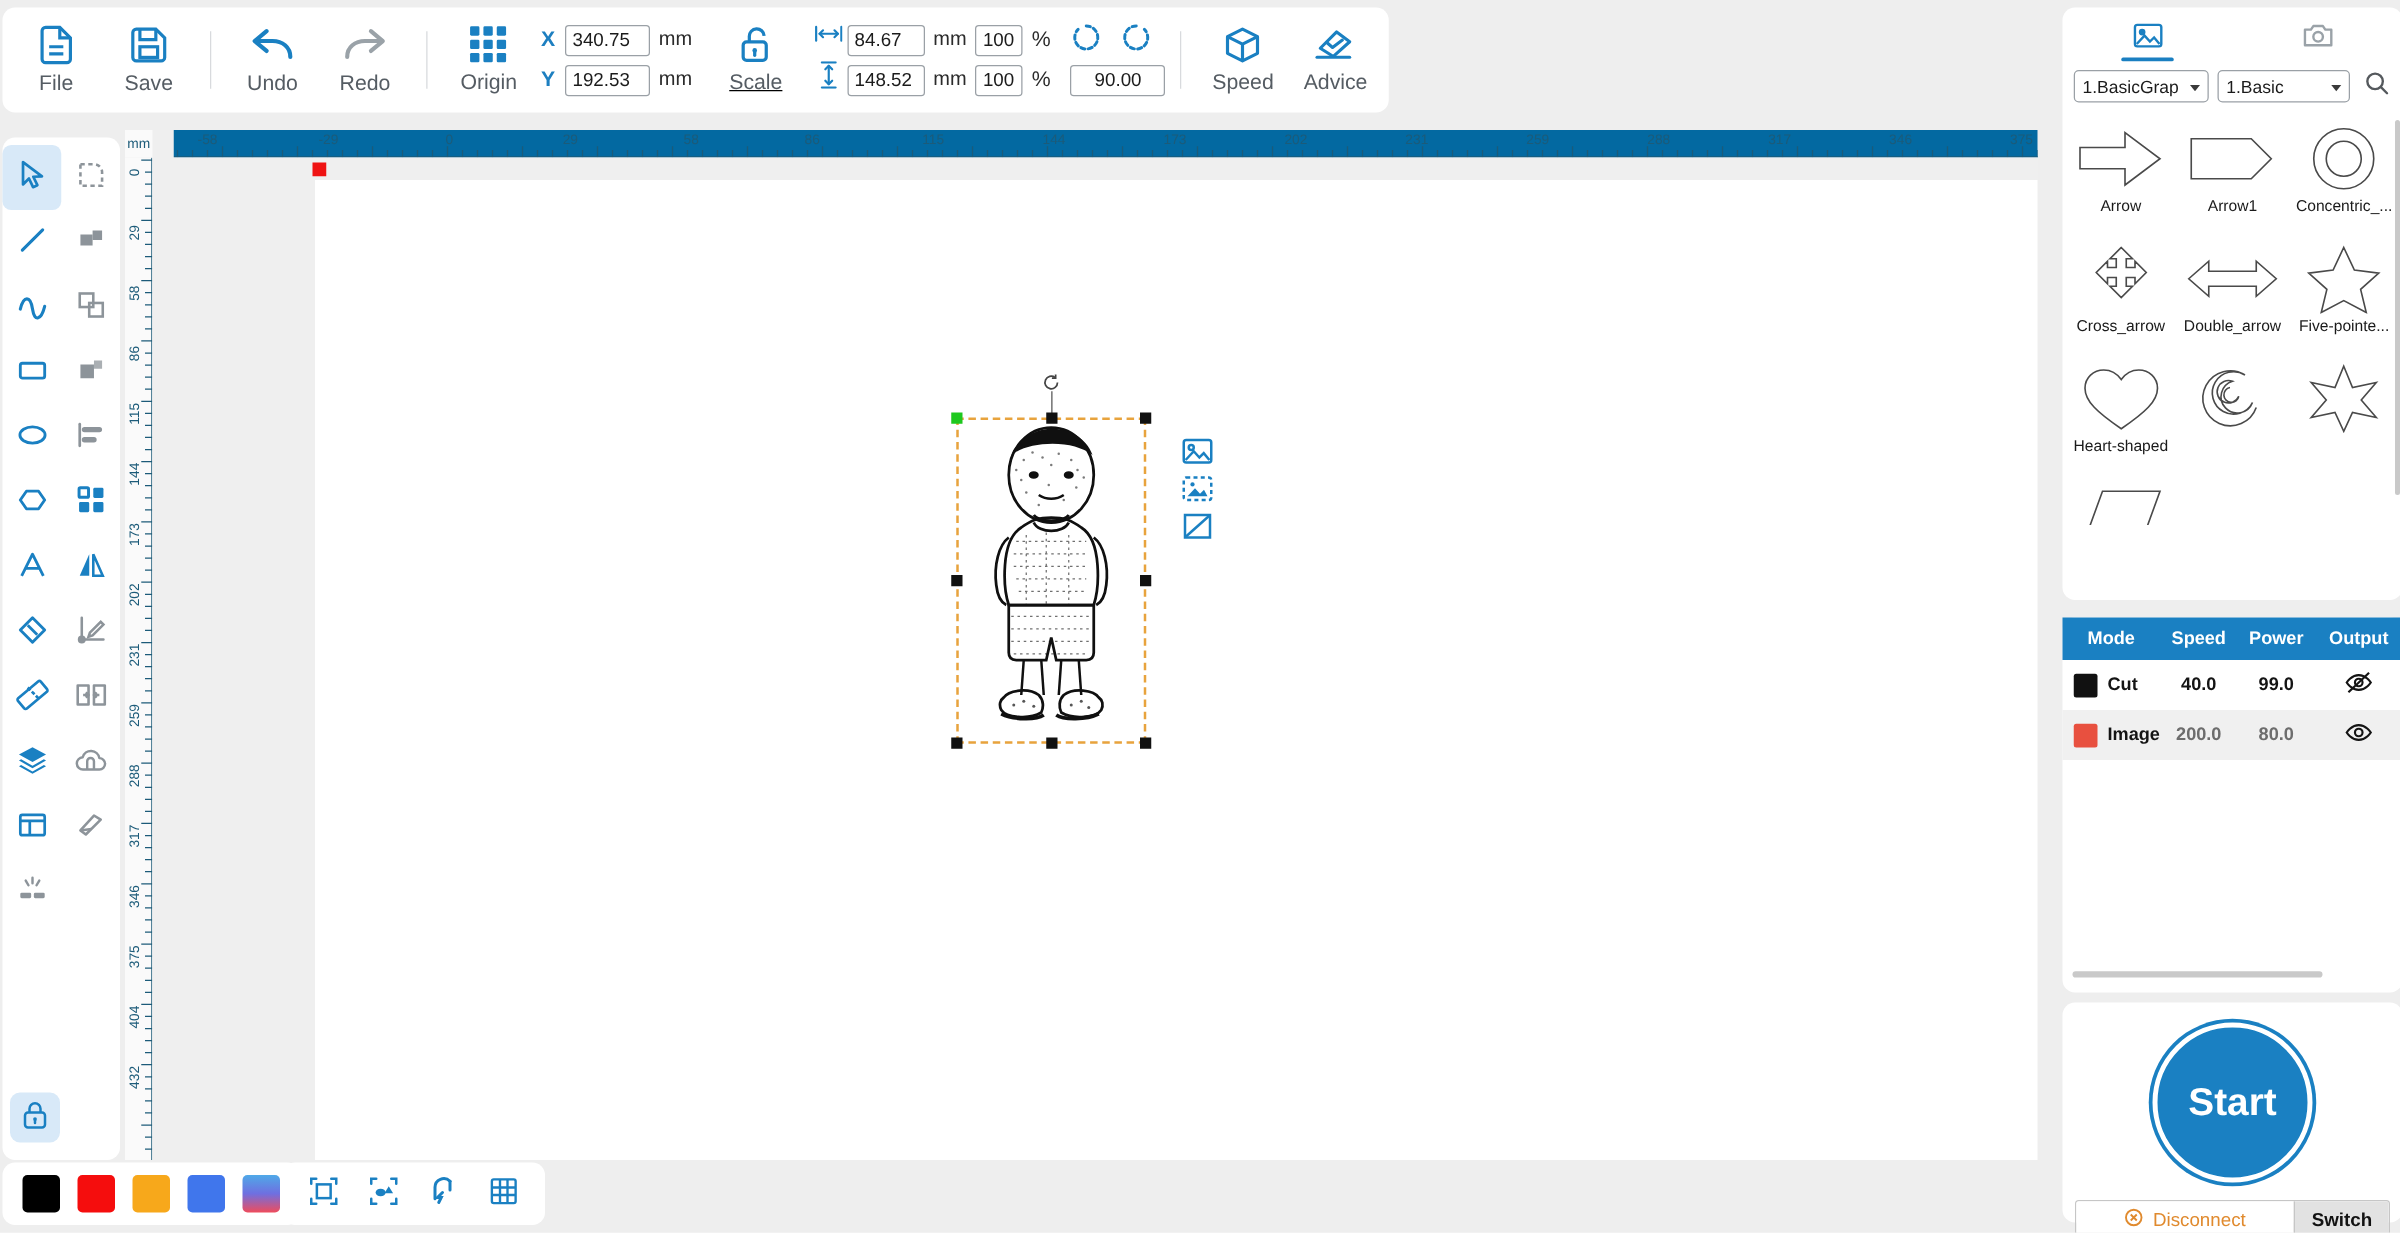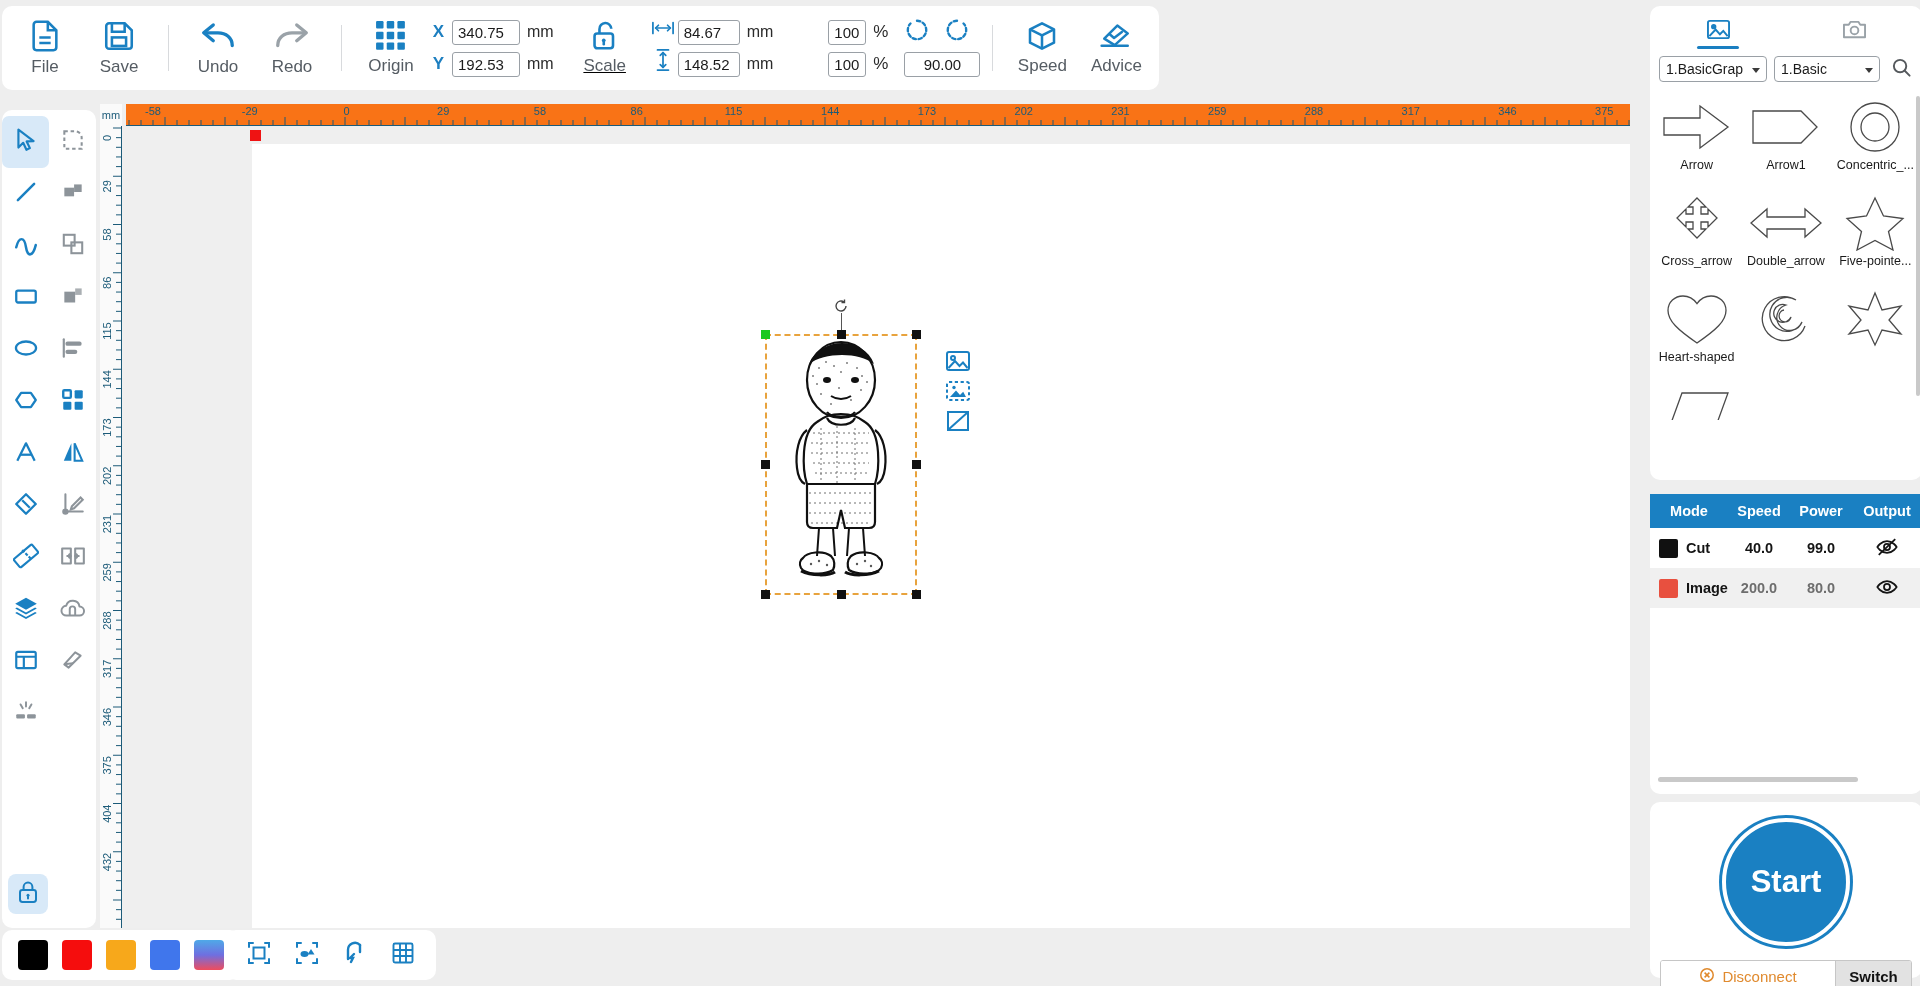--- a/index.html
+++ b/index.html
@@ -31,21 +31,21 @@
   .field-grp { display: flex; flex-direction: column; gap: 6px; margin-left: 4px; }
   .field-row { display: flex; align-items: center; gap: 7px; height: 26px; }
   .axis-lbl { font-size: 17px; font-weight: bold; color: #1d7fc0; width: 13px; text-align: center; }
   .inp {
     border: 1px solid #9aa0a6; border-radius: 3px; background: #fff;
     font-family: "Liberation Sans", sans-serif; font-size: 15px; color: #1b1b1b;
     padding: 2px 5px; height: 25px; outline: none;
   }
   .inp.w68 { width: 68px; }
   .inp.w62 { width: 62px; }
-  .inp.w38 { width: 38px; text-align: left; margin-left: 48px; }
+  .inp.w38 { width: 38px; text-align: left; }
   .inp.w76 { width: 76px; text-align: center; }
   .unit { font-size: 16px; color: #2b2b2b; }
   .pct { font-size: 17px; color: #2b2b2b; }
   .icon-col { display: flex; flex-direction: column; gap: 10px; align-items: center; }
 
   
   .leftpanel {
     position: absolute; left: 2px; top: 110px; width: 94px; height: 818px;
     background: #ffffff; border-radius: 10px;
   }
@@ -68,22 +68,22 @@
   .canvas-wrap {
     position: absolute; left: 100px; top: 104px; width: 1530px; height: 824px;
     background: #efefef;
   }
   .ruler-corner {
     position: absolute; left: 0; top: 0; width: 22px; height: 22px;
     background: #fafafa; font-size: 11px; color: #1c5b79;
     display: flex; align-items: center; justify-content: center;
   }
   .ruler-h {
-    position: absolute; left: 26px; top: 0; right: 0; height: 22px;
-    background: #f97316; overflow: hidden;
+    position: absolute; left: 39px; top: 0; right: 0; height: 22px;
+    background: #0369a1; overflow: hidden;
   }
   .ruler-v {
     position: absolute; left: 0; top: 22px; width: 22px; bottom: 0;
     background: #fafafa; overflow: hidden;
   }
   .canvas-area {
     position: absolute; left: 22px; top: 22px; right: 0; bottom: 0;
     background: #efefef; overflow: hidden;
   }
   .page-sheet {

